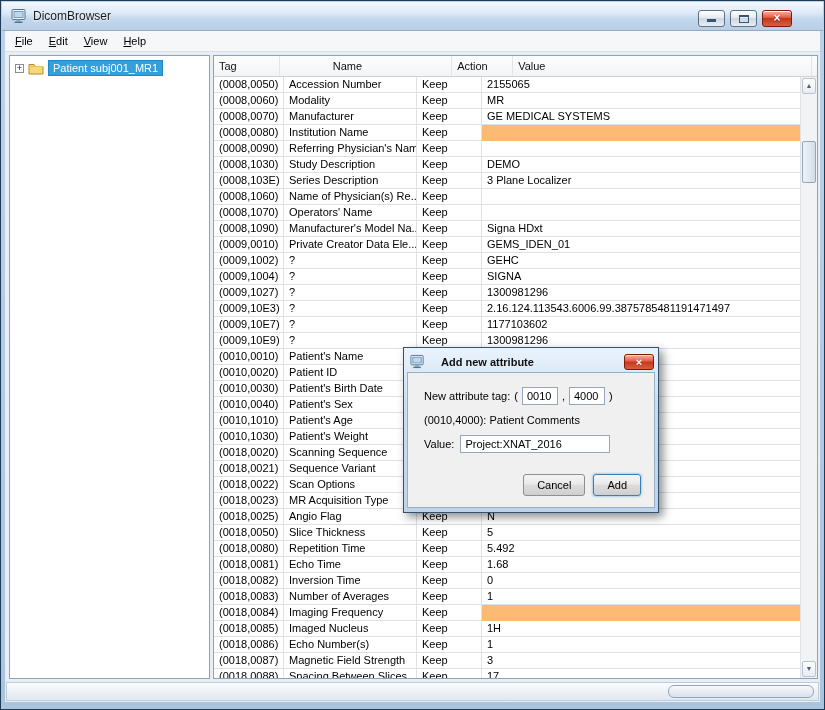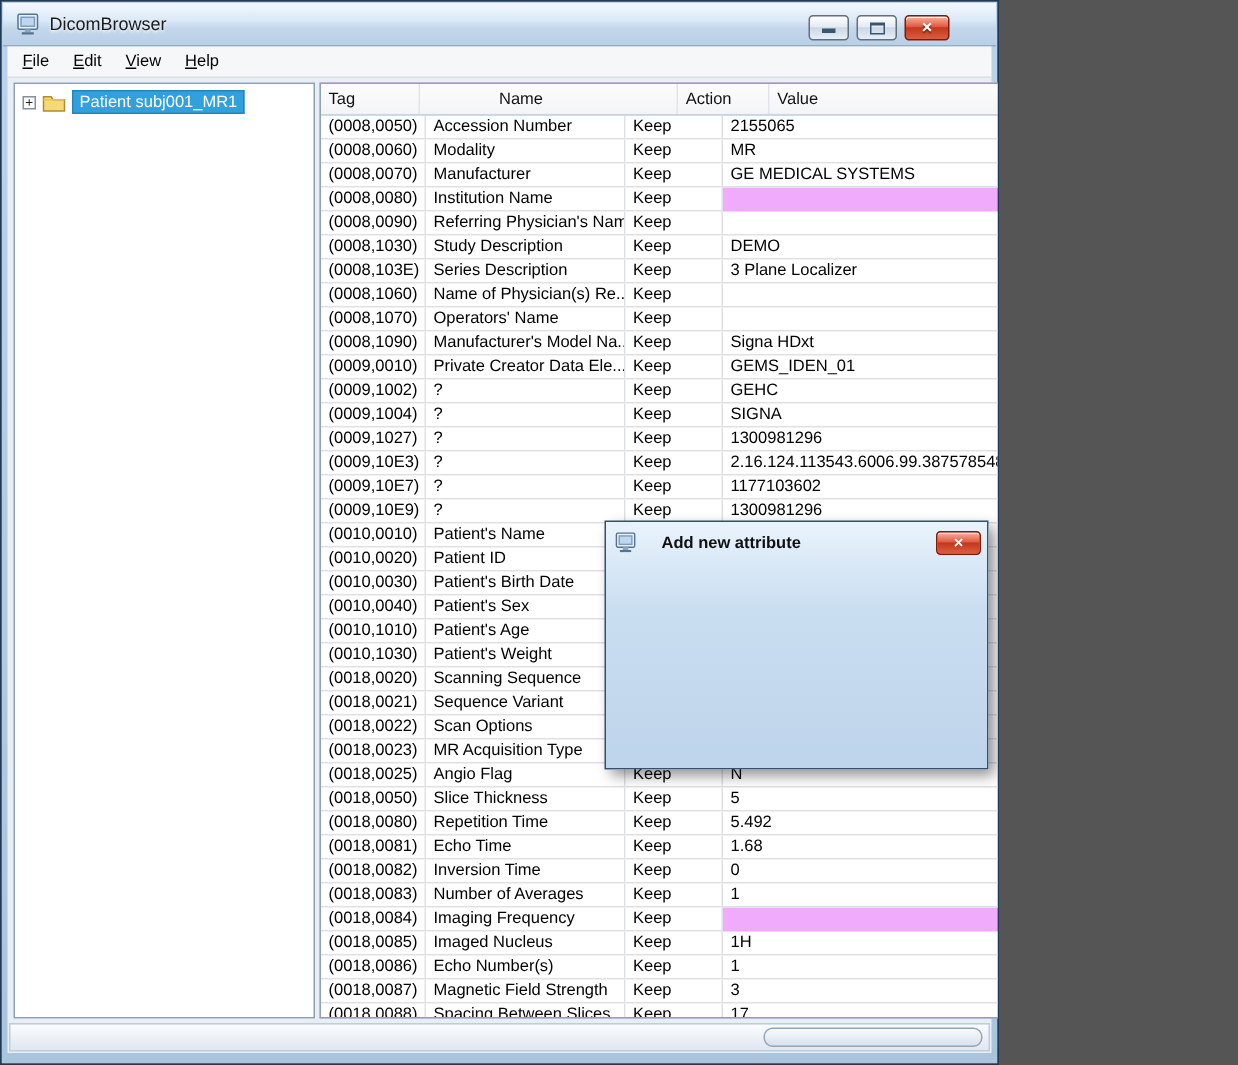--- a/index.html
+++ b/index.html
@@ -1,19 +1,19 @@
 <!DOCTYPE html>
 <html><head>
 <meta charset="utf-8">
 <style>
   * { box-sizing: border-box; margin: 0; padding: 0; }
   body { font-family: "Liberation Sans", sans-serif; background: #555; }
 
   .window {
-    position: relative; width: 666px; height: 710px;
+    position: relative; width: 825px; height: 710px;
     background: linear-gradient(#bcd2e8, #aac4dd);
     border: 1px solid #1f3a55;
     overflow: hidden;
     font-size: 11px; color: #000;
   }
 
   
   .titlebar {
     position: absolute; left: 1px; top: 1px; right: 1px; height: 29px;
     background: linear-gradient(#f4f9fe, #dcE9f7 40%, #c3d7ec 60%, #b9cfe6);
@@ -62,21 +62,21 @@
     font-size: 9px; line-height: 7px; text-align: center; color: #222; flex: 0 0 auto; cursor: default;
   }
   .folder { width: 16px; height: 13px; flex: 0 0 auto; }
   .tree-label {
     background: #31a0dc; color: #fff; padding: 1px 4px; border: 1px solid #2386bd;
     white-space: nowrap;
   }
 
   .table-panel {
     position: absolute; left: 208px; top: 3px; width: 605px; height: 624px;
-    background: #f0abfc; border: 1px solid #8fa2b4; overflow: hidden;
+    background: #fdba74; border: 1px solid #8fa2b4; overflow: hidden;
   }
   .thead {
     position: absolute; left: 0; top: 0; width: 100%; height: 21px;
     background: linear-gradient(#fdfdfd, #f3f4f6); border-bottom: 1px solid #cdd2d8;
     display: flex;
   }
   .hcell { padding: 4px 0 0 5px; border-right: 1px solid #e1e4e8; color: #111; overflow: hidden; white-space: nowrap; }
   .h-tag { width: 70px; } .h-name { width: 133px; margin-left: 48px; } .h-action { width: 65px; } .h-value { width: 320px; }
   .h-corner { flex: 1; border-right: none; }
 
@@ -461,15 +461,34 @@
         <svg width="15" height="15" viewBox="0 0 16 16">
           <rect x="1" y="1.5" width="13" height="10" rx="1" fill="#eaf3fb" stroke="#55728f"></rect>
           <rect x="3" y="3.5" width="9" height="6" fill="#bcd7ef" stroke="#7d9cba"></rect>
           <rect x="5.5" y="11.5" width="4" height="2" fill="#8aa7c4"></rect>
           <rect x="3.5" y="13.5" width="8" height="1.5" fill="#55728f"></rect>
         </svg>
       </span>
       <span class="dlg-title">Add new attribute</span>
       <span class="dlg-close">×</span>
     </div>
+    <div class="dlg-body">
+      <div class="dlg-row1">
+        <span>New attribute tag:</span>
+        <span>(</span>
+        <input class="tag-input" value="0010" style="">
+        <span>,</span>
+        <input class="tag-input" value="4000" style="">
+        <span>)</span>
+      </div>
+      <div class="dlg-desc">(0010,4000): Patient Comments</div>
+      <div class="dlg-row2">
+        <span>Value:</span>
+        <input class="value-input" value="Project:XNAT_2016" style="">
+      </div>
+      <div class="dlg-buttons">
+        <button class="btn">Cancel</button>
+        <button class="btn btn-default">Add</button>
+      </div>
+    </div>
   </div>
 
 </div>
 
 </body></html>

